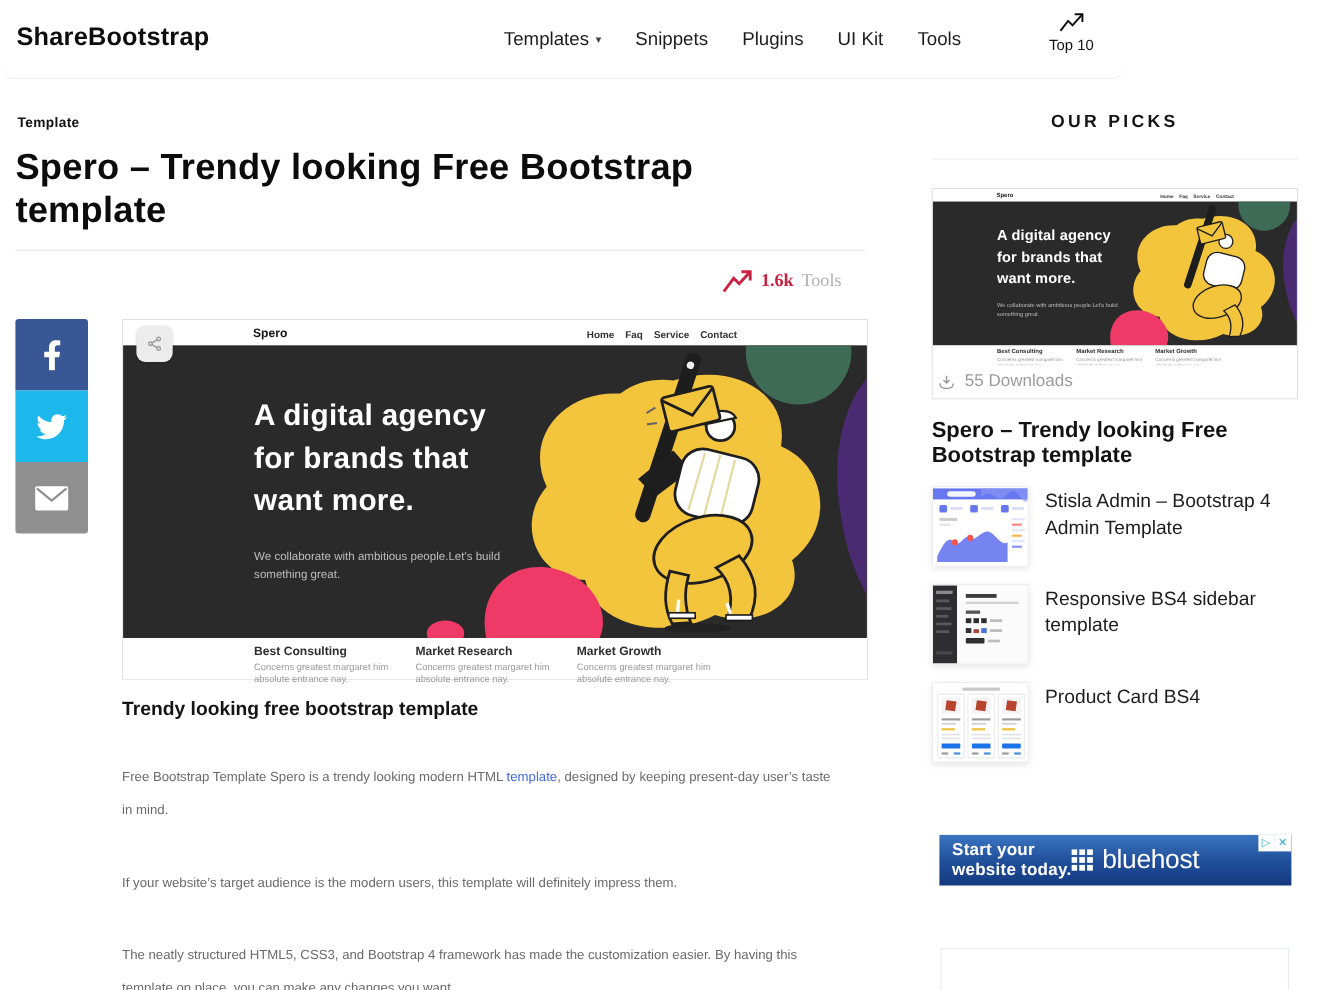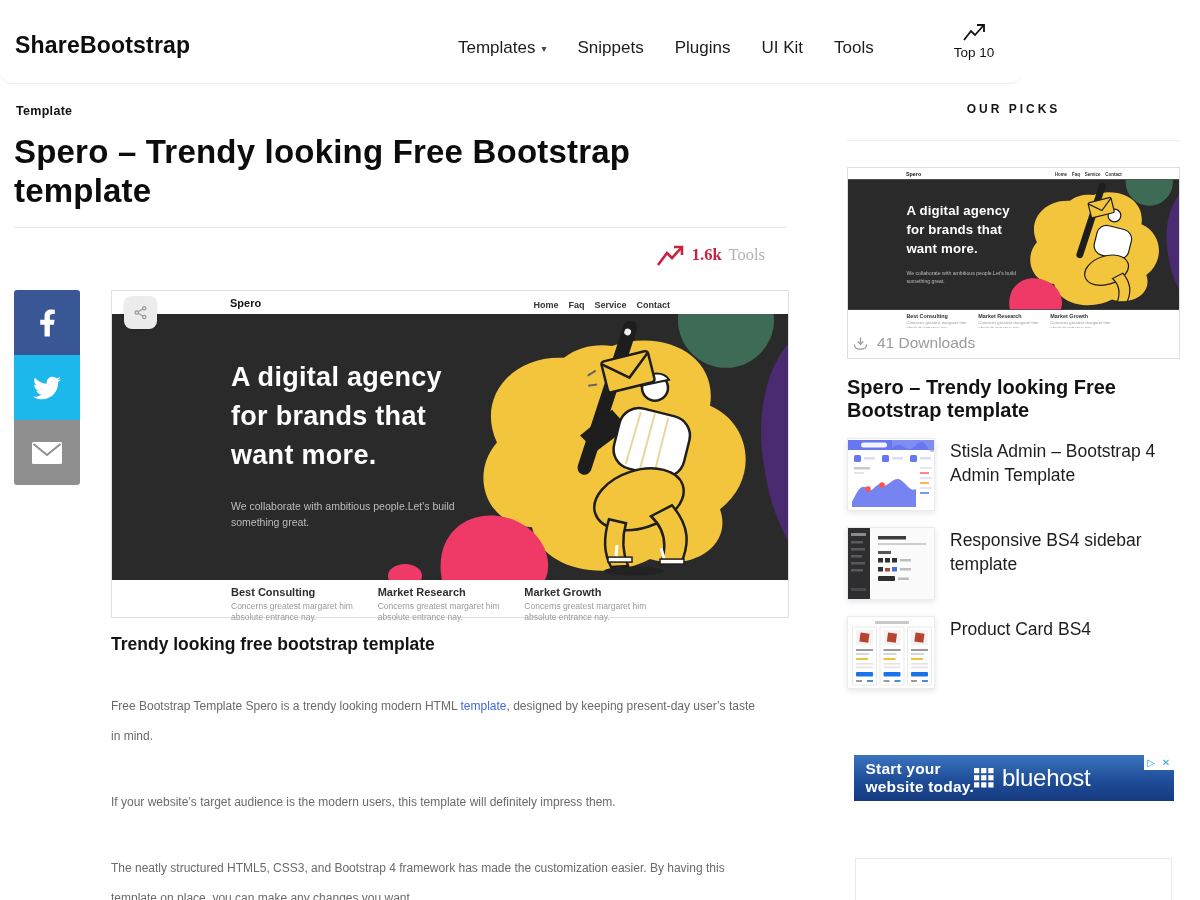--- a/index.html
+++ b/index.html
@@ -1,21 +1,21 @@
 <!DOCTYPE html>
 <html><head>
 <meta charset="utf-8">
 <style>
   * { margin:0; padding:0; box-sizing:border-box; }
   html,body { background:#fff; }
   body { font-family:"Liberation Sans", sans-serif; color:#1a1a1a; }
   .page { position:relative; width:1200px; height:900px; margin:0 auto; background:#fff; overflow:hidden; }
 
   
-  header { position:absolute; top:12px; left:0; width:1022px; height:72px; background:#fff; border-bottom:1px solid #ededed;border-radius:12px; }
+  header { position:absolute; top:0; left:0; width:1022px; height:72px; background:#fff; border-bottom:1px solid #ededed;border-radius:12px; }
   .logo { position:absolute; left:15px; top:20px; font-size:23px; font-weight:800; letter-spacing:0.2px; color:#0d0d0d; cursor:pointer; }
   .main-nav { position:absolute; left:458px; top:0; height:72px; display:flex; align-items:center; gap:31px; }
   .main-nav a { font-size:17px; color:#1c1c1c; text-decoration:none; display:flex; align-items:center; gap:6px; }
   .caret { font-size:10px; color:#444; }
   .top10 { position:absolute; right:20px; top:11px; width:56px; text-align:center; cursor:pointer; }
   .top10 .t10-label { display:block; font-size:13.5px; color:#111; margin-top:3px; }
 
   
   main { position:absolute; left:14px; top:96px; width:773px; }
   .category { font-size:12.5px; font-weight:700; letter-spacing:0.3px; color:#111; margin:8px 0 0 2px; }
@@ -51,21 +51,21 @@
   .ts-col-d { font-size:8.5px; line-height:11px; color:#9a9a9a; margin-top:3px; }
 
   
   .article-body { margin-left:97px; max-width:676px; }
   h2.subheading { font-size:17.5px; font-weight:700; color:#141414; margin-top:16px; }
   .article-body p { font-size:12px; line-height:30px; color:#6a6a6a; margin-top:36px; max-width:650px; }
   .inline-link { color:#4468e2; text-decoration:none; cursor:pointer; }
 
   
   aside { position:absolute; left:847px; top:96px; width:333px; }
-  .picks-heading { font-size:12px; font-weight:600; letter-spacing:3px; text-align:center; color:#141414; margin-top:6px; padding-bottom:24px; border-bottom:1px solid #ececec; }
+  .picks-heading { font-size:16px; font-weight:600; letter-spacing:3px; text-align:center; color:#141414; margin-top:6px; padding-bottom:24px; border-bottom:1px solid #ececec; }
   .featured-card { position:relative; margin-top:26px; width:333px; border:1px solid #dedede; background:#fff; cursor:pointer; }
   .mini-wrap { width:331px; height:160px; overflow:hidden; }
   .mini-wrap .tpl-shot { transform:scale(0.4907); transform-origin:0 0; }
   .downloads { height:30px; background:#fff; display:flex; align-items:center; gap:8px; padding-left:4px; font-size:15.5px; color:#9b9b9b; }
   .featured-title { font-size:20px; font-weight:800; line-height:23px; color:#121212; margin-top:17px; cursor:pointer; }
   .picks { list-style:none; margin-top:16px; }
   .pick { display:flex; align-items:flex-start; margin-bottom:16px; cursor:pointer; }
   .thumb { width:88px; height:73px; flex:0 0 88px; border:1px solid #ececec; box-shadow:0 2px 6px rgba(0,0,0,0.10); background:#fff; overflow:hidden; }
   .pick-label { margin:1px 0 0 15px; font-size:17.5px; line-height:24px; color:#1d1d1d; }
 
@@ -297,21 +297,21 @@
               </div>
           </div>
         </div>
       </div>
       <div class="downloads">
         <svg width="17" height="17" viewBox="0 0 24 24" fill="none" stroke="#9b9b9b" stroke-width="1.9">
           <path d="M12 3.5v9"></path>
             <path d="M8 9l4 4 4-4"></path>
             <path d="M3.5 13.5c0 5.2 2.7 6.4 8.5 6.4s8.5-1.2 8.5-6.4"></path>
         </svg>
-        <span>41 Downloads</span>
+        <span>55 Downloads</span>
       </div>
     </div>
 
     <h4 class="featured-title">Spero – Trendy looking Free Bootstrap template</h4>
 
     <ul class="picks">
       <li class="pick">
         <div class="thumb">
           <svg viewBox="0 0 88 73" width="88" height="73">
             <rect width="88" height="73" fill="#ffffff"></rect>

